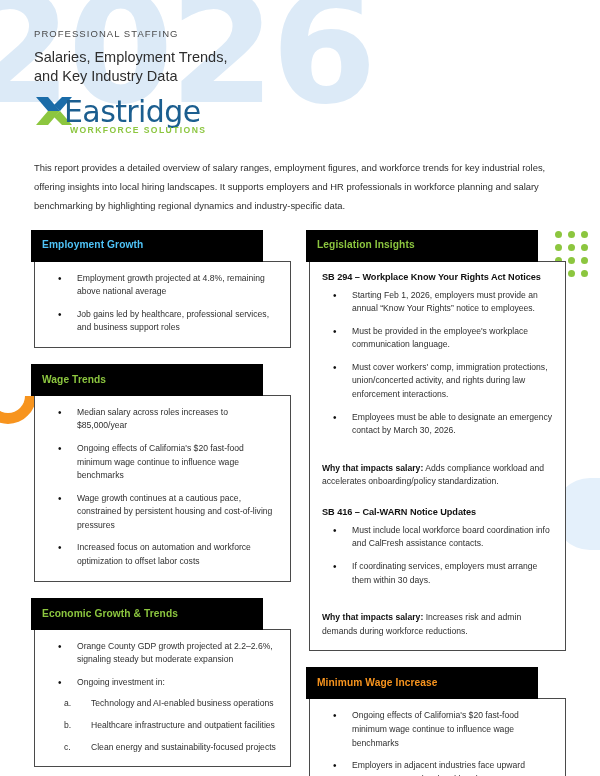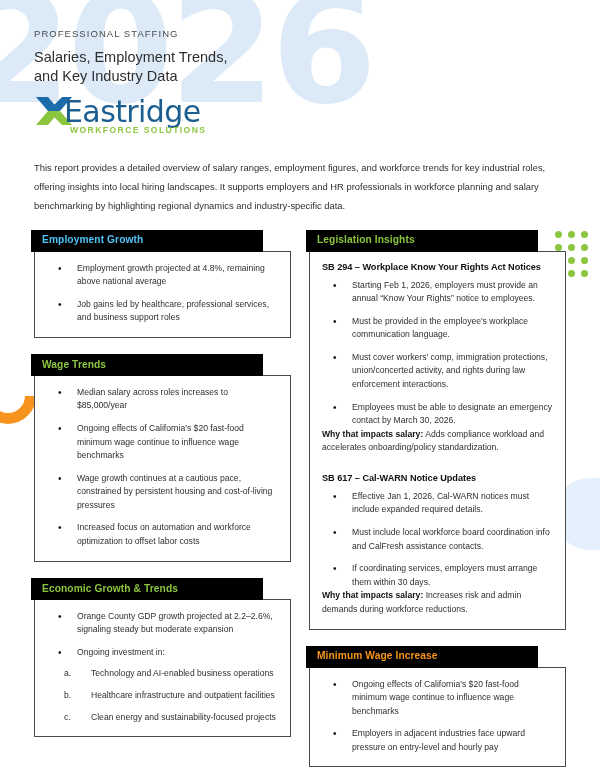--- a/index.html
+++ b/index.html
@@ -138,21 +138,21 @@
   
   .section { margin-bottom: 16px; position: relative; }
 
   .sec-head {
     position: relative;
     z-index: 3;
     background: #000000;
     height: 22px;
     display: flex;
     align-items: center;
-    padding: 1px 11px;
+    padding: 16px 11px;
     width: 232px;
     margin-left: -3px;
   }
   .sec-head span {
     font-size: 10.2px;
     font-weight: 700;
     letter-spacing: 0.1px;
     line-height: 1;
   }
   .accent-blue   { color: #4fc3f7; }
@@ -210,21 +210,21 @@
     color: #111;
     margin-bottom: 7px;
     letter-spacing: -0.05px;
   }
   .bill-title.spaced { margin-top: 18px; }
 
   .impact {
     font-size: 8.6px;
     line-height: 1.58;
     color: #2f2f2f;
-    margin-top: 0;
+    margin-top: 24px;
   }
   .impact b { color: #111; font-weight: 700; }
 </style>
 </head>
 <body>
 
 <div class="page">
 
   <div class="deco watermark-year">2026</div>
   <div class="deco arc-orange"></div>
@@ -339,23 +339,22 @@
           <ul class="bullets">
             <li>Starting Feb 1, 2026, employers must provide an annual “Know Your Rights” notice to employees.</li>
             <li>Must be provided in the employee's workplace communication language.</li>
             <li>Must cover workers' comp, immigration protections, union/concerted activity, and rights during law enforcement interactions.</li>
             <li>Employees must be able to designate an emergency contact by March 30, 2026.</li>
           </ul>
           <p class="impact">
             <b>Why that impacts salary:</b><span> Adds compliance workload and accelerates onboarding/policy standardization.</span>
           </p>
 
-          <div class="bill-title spaced">SB 617 – Cal-WARN Notice Updates</div>
-          <ul class="bullets">
-            <li>Effective Jan 1, 2026, Cal-WARN notices must include expanded required details.</li>
+          <div class="bill-title spaced">SB 416 – Cal-WARN Notice Updates</div>
+          <ul class="bullets">
             <li>Must include local workforce board coordination info and CalFresh assistance contacts.</li>
             <li>If coordinating services, employers must arrange them within 30 days.</li>
           </ul>
           <p class="impact">
             <b>Why that impacts salary:</b><span> Increases risk and admin demands during workforce reductions.</span>
           </p>
 
         </div>
       </section>
 

